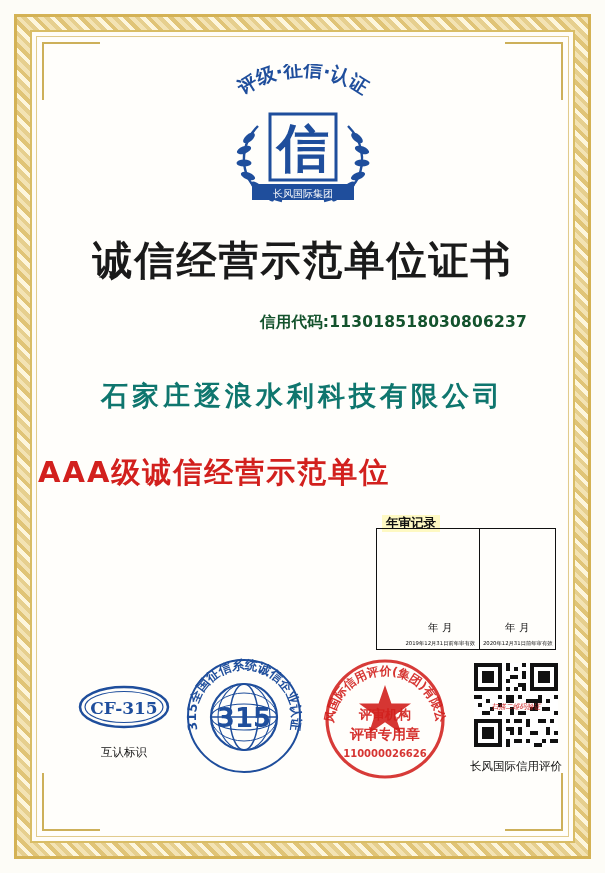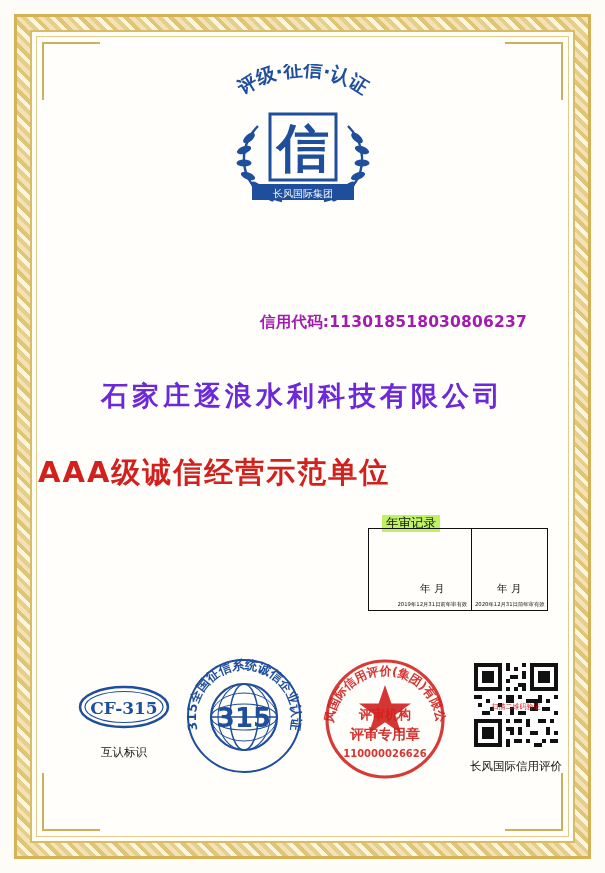--- a/index.html
+++ b/index.html
@@ -77,32 +77,32 @@
     letter-spacing: 2px;
     color: #1a1a1a;
     font-family: "DejaVu Sans", "Liberation Sans", sans-serif;
   }
   .credit-code {
     position: absolute;
     top: 274px;
     right: 40px;
     font-size: 15.5px;
     font-weight: bold;
-    color: #a21caf;
+    color: #14532d;
     font-family: "DejaVu Sans", "Liberation Sans", sans-serif;
     letter-spacing: 0.2px;
   }
   .company {
     position: absolute;
     top: 340px;
     left: 0; right: 0;
     text-align: center;
     font-size: 27px;
     font-weight: bold;
-    color: #6d28d9;
+    color: #0f766e;
     letter-spacing: 4px;
     font-family: "DejaVu Sans", "Liberation Sans", sans-serif;
   }
   .grade {
     position: absolute;
     top: 415px;
     left: 0; right: 0;
     text-align: left;
     font-size: 29px;
     font-weight: bold;
@@ -128,33 +128,33 @@
     position: absolute;
     top: 480px;
     left: 330px;
     width: 180px;
     height: 120px;
   }
   .review-title {
     position: absolute;
     top: -3px;
     left: 14px;
-    background: #bef264;
+    background: #fef9c3;
     padding: 0 4px;
     font-size: 12.5px;
-    font-weight: normal;
+    font-weight: bold;
     color: #111;
     font-family: "DejaVu Sans", "Liberation Sans", sans-serif;
   }
   .review-grid {
     position: absolute;
     top: 10px;
-    left: 0;
+    left: 8px;
     width: 180px;
-    height: 83px;
+    height: 122px;
     border: 1px solid #111;
     display: flex;
     box-sizing: border-box;
     padding-left: 25px;
   }
   .review-cell {
     flex: 1 1 50%;
     position: relative;
     box-sizing: border-box;
   }
@@ -201,20 +201,21 @@
   .seal-cf { left: 28px; top: 28px; width: 96px; }
   .seal-globe { left: 135px; top: 0px; width: 122px; }
   .seal-red { left: 272px; top: 0px; width: 130px; }
   .seal-qr { left: 418px; top: 6px; width: 100px; }
 
   .qr-box {
     width: 84px; height: 84px;
     margin: 0 auto;
     position: relative;
     background: #fdba74;
+    font-style: italic;
   }
   .qr-box canvas, .qr-box svg { display: block; }
   .qr-label {
     position: absolute;
     left: 6px; right: 6px;
     top: 46%;
     font-size: 7px;
     color: #cf2222;
     text-align: center;
     font-family: "DejaVu Sans", "Liberation Sans", sans-serif;
@@ -277,20 +278,21 @@
         </g>
 
         <rect x="82" y="50" width="66" height="66" fill="none" stroke="#1f4e9c" stroke-width="3"></rect>
         <text x="115" y="102" text-anchor="middle" font-family="DejaVu Sans, Liberation Sans, sans-serif" font-size="52" font-weight="bold" fill="#1f4e9c">信</text>
 
         <rect x="64" y="120" width="102" height="16" fill="#1f4e9c"></rect>
         <text x="115" y="132.5" text-anchor="middle" font-family="DejaVu Sans, Liberation Sans, sans-serif" font-size="10" fill="#ffffff">长风国际集团</text>
       </svg>
     </div>
 
+    <div class="main-title">诚信经营示范单位证书</div>
 
     <div class="credit-code">
       <span>信用代码:</span><span>113018518030806237</span>
     </div>
 
     <div class="company">石家庄逐浪水利科技有限公司</div>
 
     <div class="grade">AAA级诚信经营示范单位</div>
 
     <div class="details">

